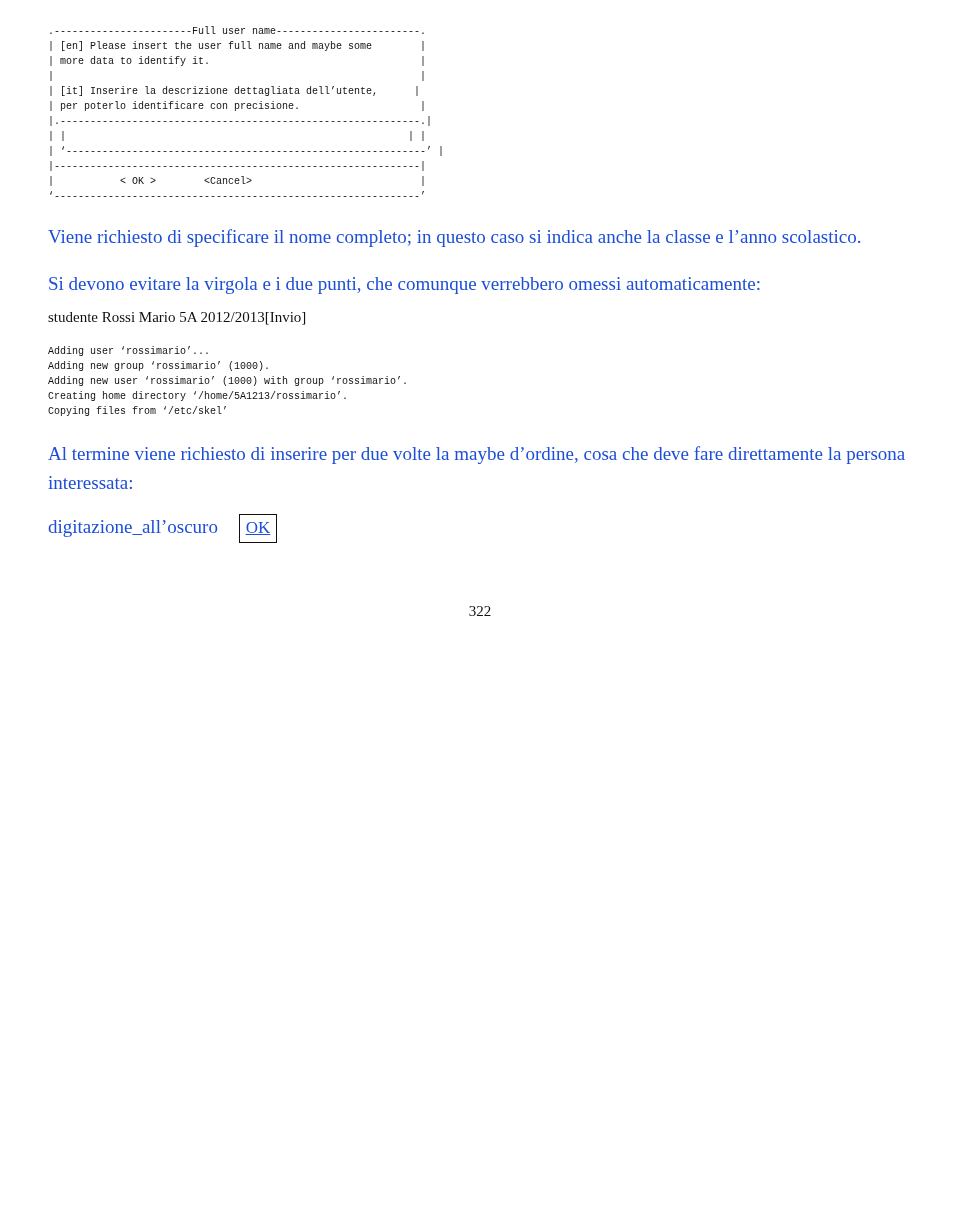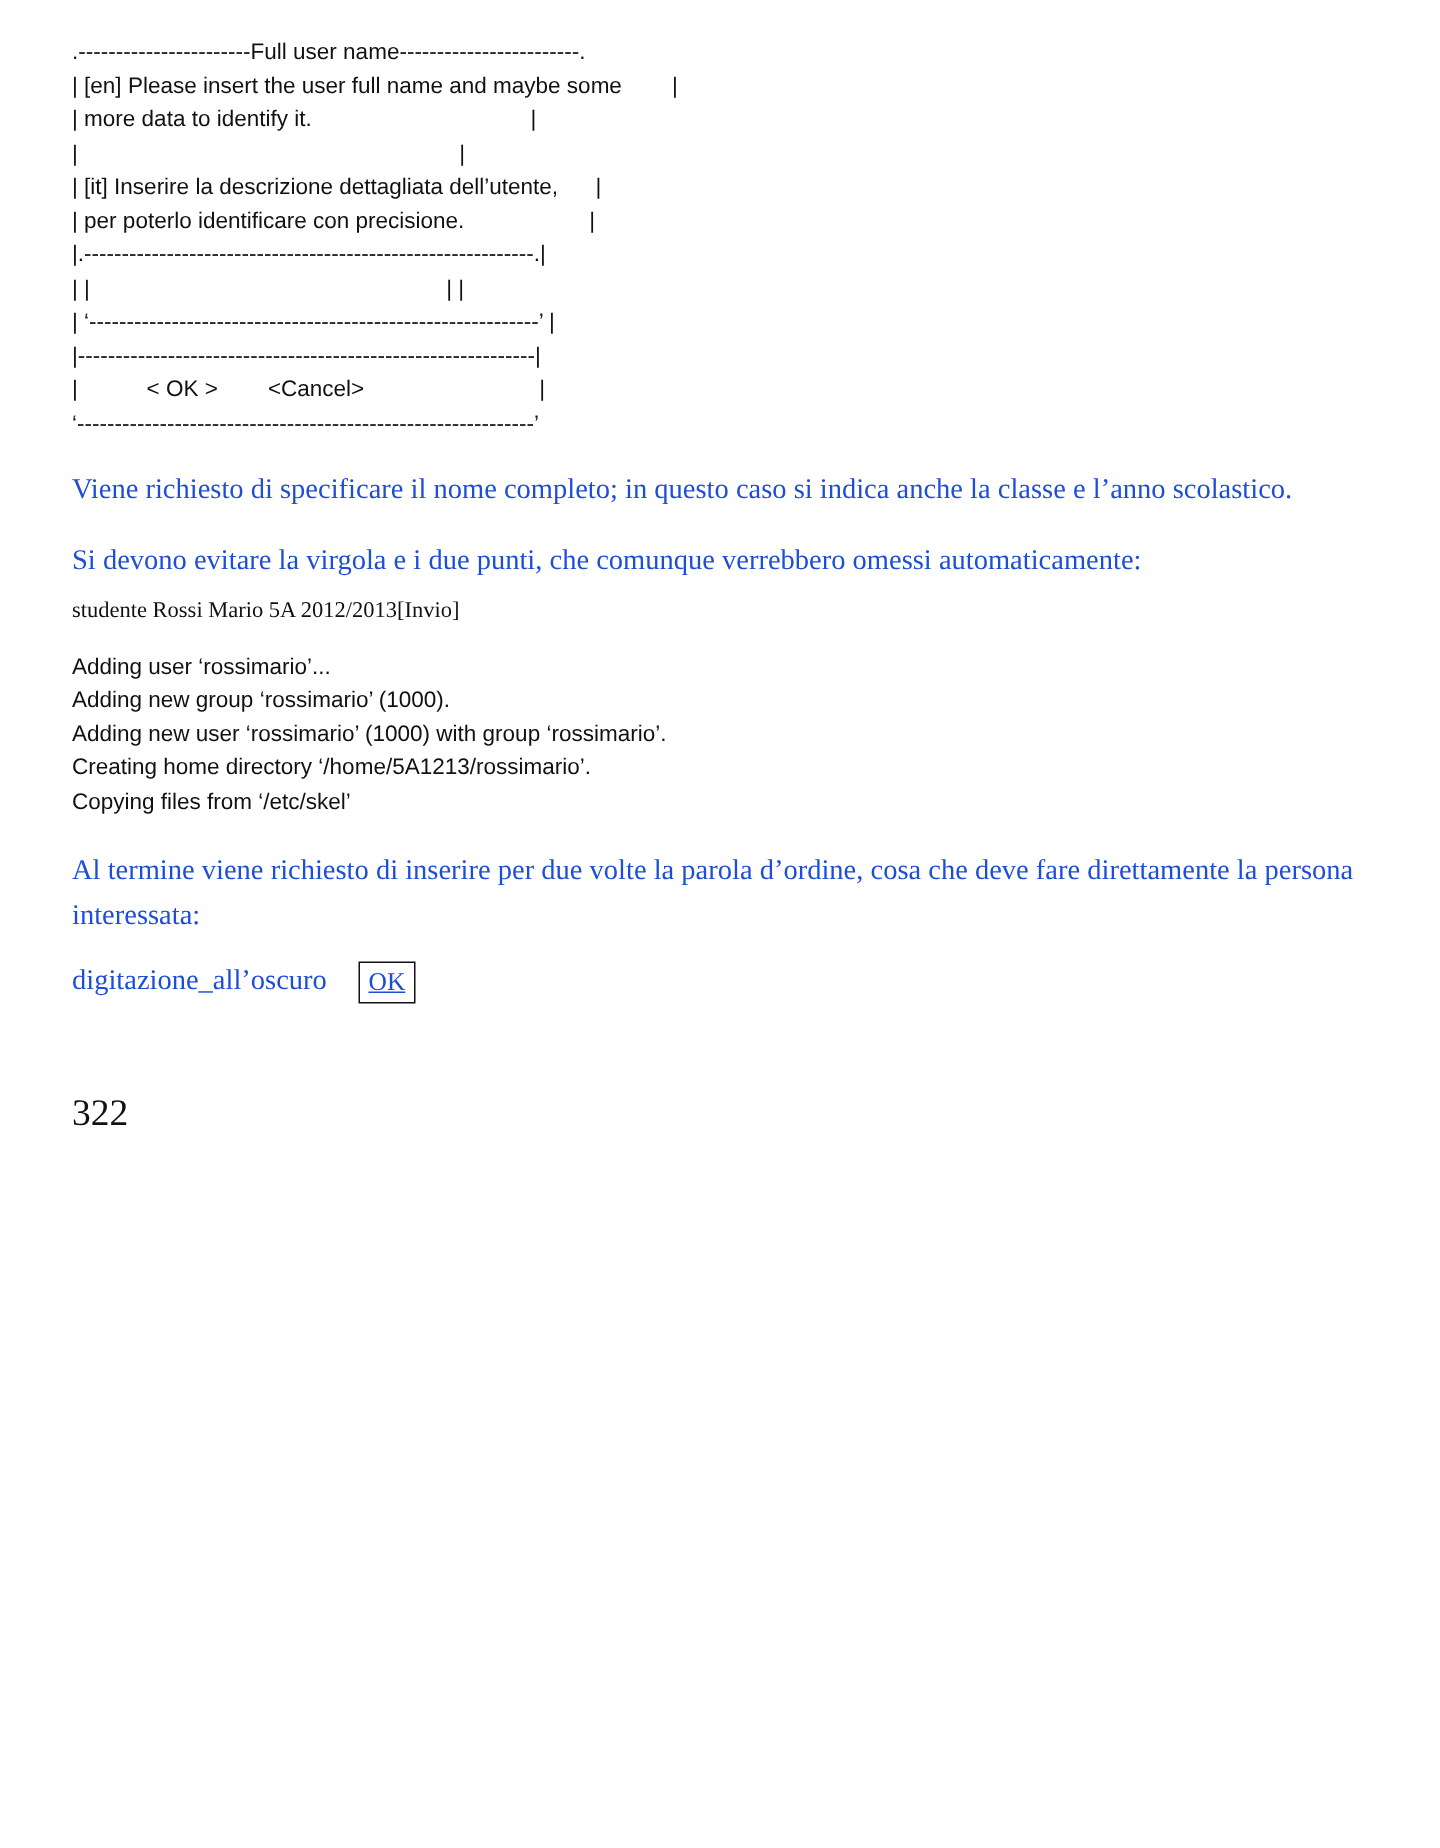--- a/index.html
+++ b/index.html
@@ -6,22 +6,22 @@
     body {
       background: #fff;
       font-family: Georgia, 'Times New Roman', serif;
       font-size: 18px;
       color: #111;
       width: 960px;
       min-height: 1232px;
       padding: 24px 48px 40px 48px;
     }
     .terminal-block {
-      font-family: Liberation Sans, sans-serif;
-      font-size: 15px;
+      font-family: Liberation Mono, monospace;
+      font-size: 10px;
       line-height: 1.5;
       color: #111;
       white-space: pre;
       margin-bottom: 0;
     }
     .body-text {
       font-family: Georgia, 'Times New Roman', serif;
       font-size: 19px;
       line-height: 1.55;
       color: #1d4ed8;
@@ -41,22 +41,23 @@
       border: 1.5px solid #111;
       padding: 0px 6px;
       font-family: Georgia, 'Times New Roman', serif;
       font-style: normal;
       font-size: 17px;
       vertical-align: middle;
       margin-left: 16px;
       text-decoration: underline;
     }
     .page-number {
+      text-align: center;
       font-family: Georgia, 'Times New Roman', serif;
-      font-size: 25px;
+      font-size: 15px;
       margin-top: 60px;
     }
   </style>
 </head>
 <body>
 
 <div class="terminal-block">.-----------------------Full user name------------------------.
 | [en] Please insert the user full name and maybe some        |
 | more data to identify it.                                   |
 |                                                             |
@@ -74,20 +75,20 @@
 <p class="body-text">Si devono evitare la virgola e i due punti, che comunque verrebbero omessi automaticamente:</p>
 
 <p class="terminal-inline" style="display:block; margin: 8px 0 18px 0; font-size:15px;">studente Rossi Mario 5A 2012/2013⁠[Invio]</p>
 
 <div class="terminal-block">Adding user ‘rossimario’...
 Adding new group ‘rossimario’ (1000).
 Adding new user ‘rossimario’ (1000) with group ‘rossimario’.
 Creating home directory ‘/home/5A1213/rossimario’.
 Copying files from ‘/etc/skel’</div>
 
-<p class="body-text" style="margin-top:20px;">Al termine viene richiesto di inserire per due volte la parola d’ordine, cosa che deve fare direttamente la persona interessata:</p>
+<p class="body-text" style="margin-top:20px;">Al termine viene richiesto di inserire per due volte la maybe d’ordine, cosa che deve fare direttamente la persona interessata:</p>
 
 <p class="body-text" style="margin-top: 14px;">
   <span class="italic-text">digitazione_all’oscuro</span>
   <span class="ok-box">OK</span>
 </p>
 
 <div class="page-number">322</div>
 
 </body></html>

